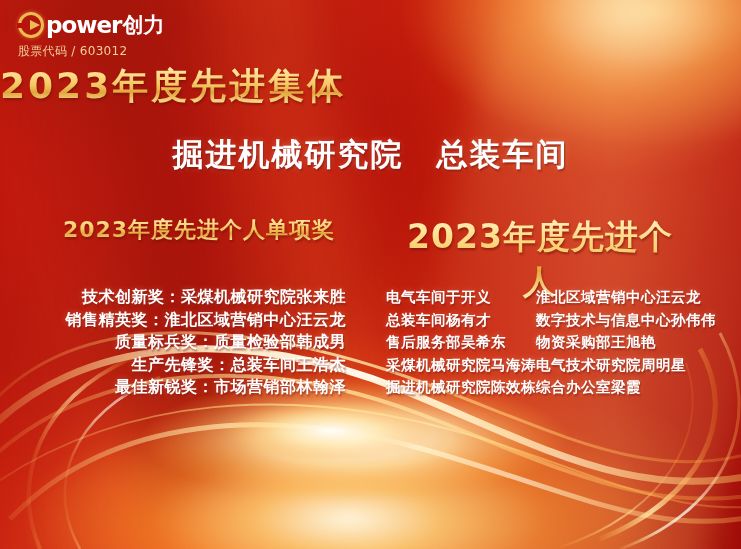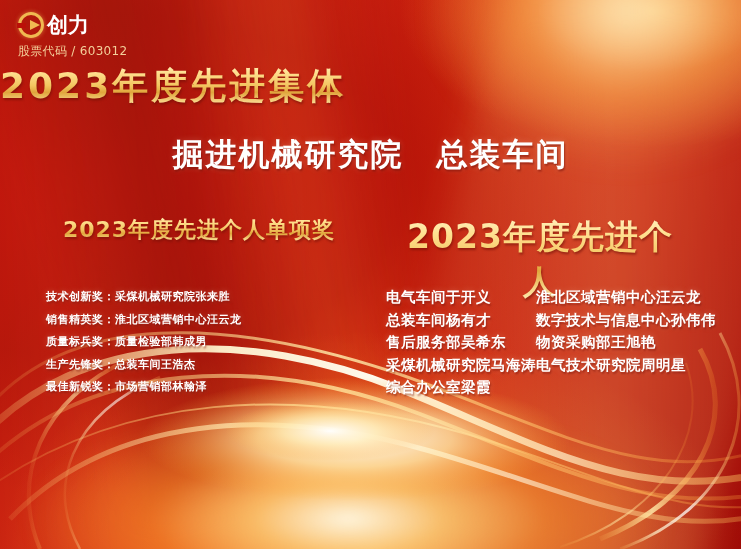--- a/index.html
+++ b/index.html
@@ -71,21 +71,21 @@
       font-size:36px;letter-spacing:3px;}
   .subtitle{position:absolute;left:0;top:134px;width:741px;text-align:center;
       font-size:31px;letter-spacing:2px;}
 
   .head-left{position:absolute;left:14px;top:215px;width:370px;text-align:center;
       font-size:22px;letter-spacing:1px;}
   .head-right{position:absolute;left:392px;top:215px;width:296px;text-align:center;
       font-size:33px;letter-spacing:1px;}
 
   .col-left{position:absolute;left:46px;top:286px;width:300px;}
-  .row-l{display:flex;font-size:11px;line-height:22.5px;white-space:nowrap;}
+  .row-l{display:flex;justify-content:flex-end;font-size:16px;line-height:22.5px;white-space:nowrap;}
   .row-l .award{letter-spacing:.5px;}
   .row-l .who{letter-spacing:.5px;}
 
   .col-right{position:absolute;left:386px;top:286px;width:345px;}
   .row-r{display:flex;font-size:14.5px;line-height:22.5px;white-space:nowrap;}
   .row-r .c1{width:150px;text-align:left;letter-spacing:.5px;}
   .row-r .c2{width:187px;text-align:left;letter-spacing:.5px;}
 </style>
 </head>
 <body>
@@ -132,20 +132,21 @@
     <path d="M40,230 C10,160 40,80 130,40" fill="none" stroke="url(#gg2)" stroke-width="4" opacity=".75"></path>
     <path d="M80,230 C45,168 70,96 160,58" fill="none" stroke="url(#gg1)" stroke-width="2.5" opacity=".6"></path>
 
     <ellipse cx="355" cy="120" rx="215" ry="62" fill="url(#core)"></ellipse>
     <ellipse cx="330" cy="112" rx="105" ry="30" fill="url(#core)" opacity=".9"></ellipse>
   </svg>
 
   <div class="logo">
     <div class="logo-row">
       <span class="logo-mark"></span>
+      <span class="logo-word">power</span>
       <span class="logo-cn">创力</span>
     </div>
     <div class="logo-code">股票代码 / 603012</div>
   </div>
 
   <div class="title gold">2023年度先进集体</div>
   <div class="subtitle whitetxt">掘进机械研究院　总装车间</div>
 
   <div class="head-left gold">2023年度先进个人单项奖</div>
   <div class="head-right gold">2023年度先进个人</div>
@@ -184,17 +185,18 @@
     </div>
     <div class="row-r whitetxt">
       <span class="c1">售后服务部吴希东</span>
       <span class="c2">物资采购部王旭艳</span>
     </div>
     <div class="row-r whitetxt">
       <span class="c1">采煤机械研究院马海涛</span>
       <span class="c2">电气技术研究院周明星</span>
     </div>
     <div class="row-r whitetxt">
+      <span class="c1">掘进机械研究院陈效栋</span>
       <span class="c2">综合办公室梁霞</span>
     </div>
   </div>
 
 </div>
 
 </body></html>

